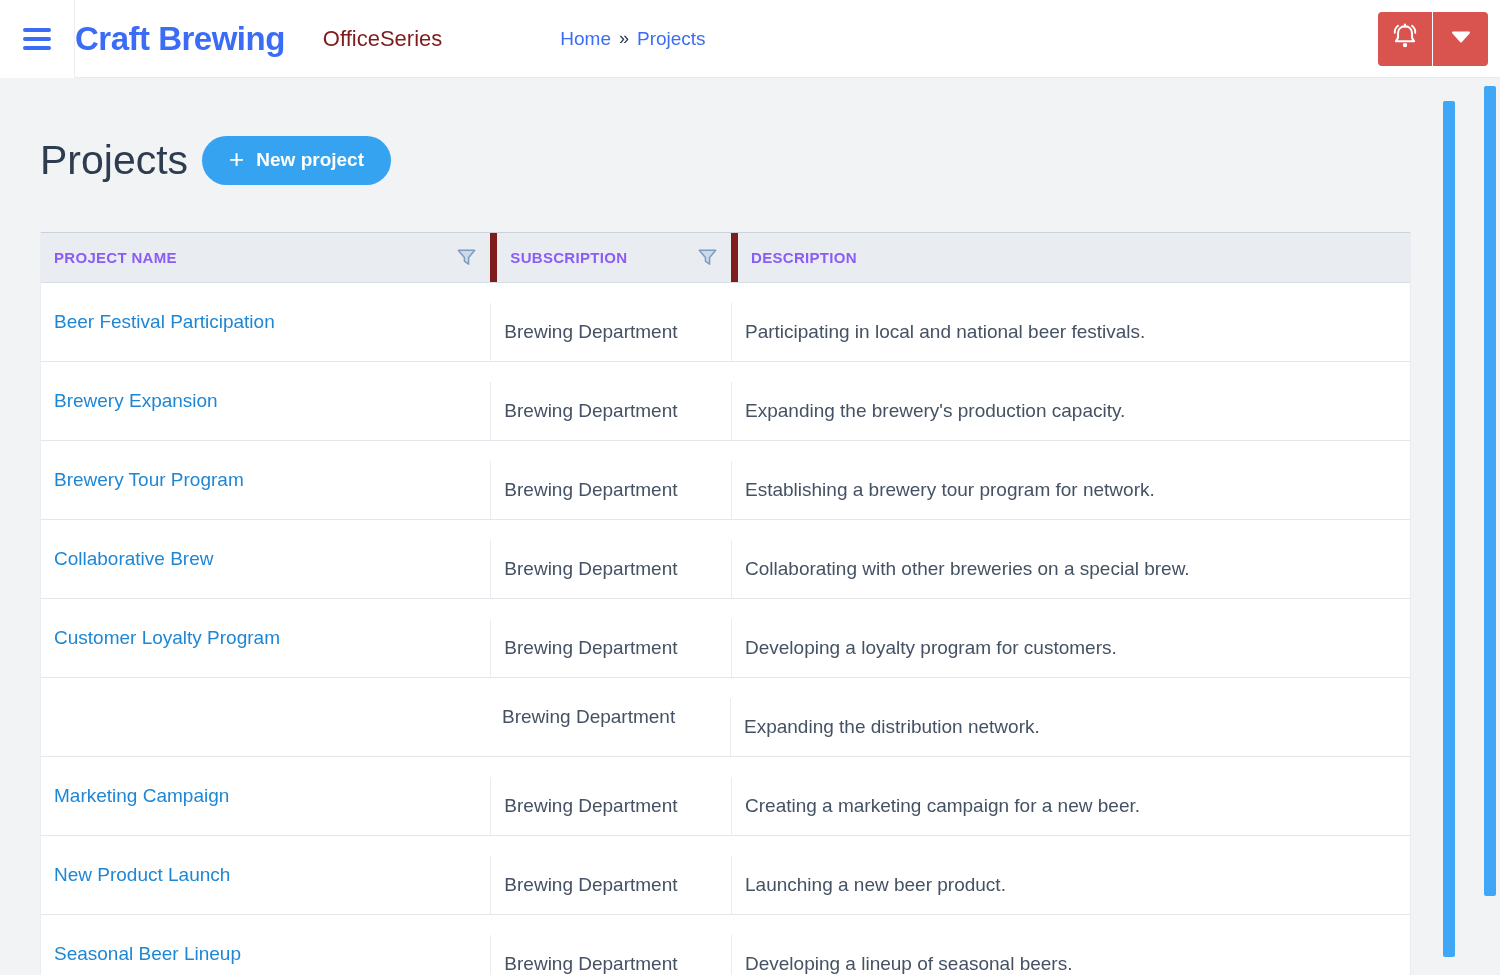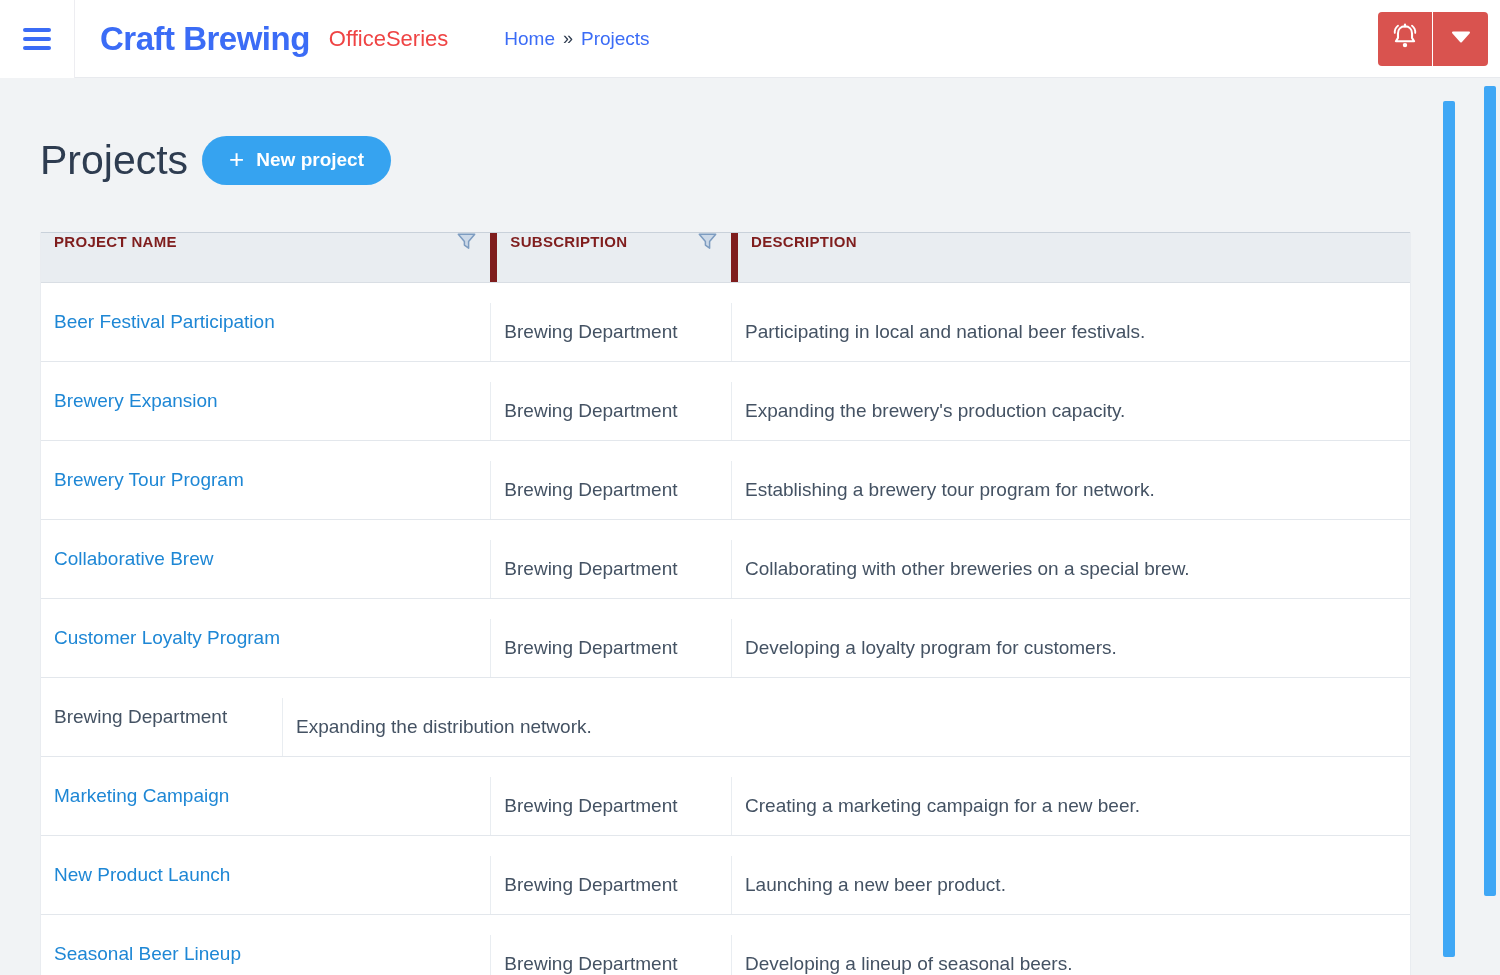--- a/index.html
+++ b/index.html
@@ -12,23 +12,23 @@
   .topbar {
     position: relative; height: 78px; background: #ffffff;
     display: flex; align-items: center; border-bottom: 1px solid #e8eaee;
   }
   .menu-btn {
     width: 75px; height: 78px; display: flex; flex-direction: column;
     justify-content: center; align-items: center; gap: 5px;
     border-right: 1px solid #ededf1; cursor: pointer; background: #fff; border-top:0; border-left:0; border-bottom:0;
   }
   .menu-btn .bar { width: 28px; height: 4px; border-radius: 2px; background: #3b6cf6; }
-  .brand { margin-left: 25px; font-size: 33px; font-weight: 700; color: #3b6cf6; letter-spacing: -0.5px; cursor: pointer; }
-  .suite { margin-left: 19px; font-size: 22px; color: #ef4444; }
-  .breadcrumb { margin-left: 56px; font-size: 19px; display: flex; align-items: center; gap: 8px; justify-content: flex-end; }
+  .brand { font-size: 33px; font-weight: 700; color: #3b6cf6; letter-spacing: -0.5px; cursor: pointer; }
+  .suite { margin-left: 38px; font-size: 22px; color: #7f1d1d; }
+  .breadcrumb { margin-left: 118px; font-size: 19px; display: flex; align-items: center; gap: 8px; justify-content: flex-end; }
   .breadcrumb a { color: #3b6cf6; text-decoration: none; cursor: pointer; }
   .breadcrumb .sep { color: #2f3c50; font-size: 18px; }
   .topbar-right { margin-left: auto; margin-right: 12px; display: flex; }
   .tb-btn {
     width: 55px; height: 54px; background: #d9534f; border: none; cursor: pointer;
     display: flex; align-items: center; justify-content: center;
   }
   .tb-btn.bell { border-radius: 4px 0 0 4px; border-right: 1px solid #ffffff; }
   .tb-btn.caret { border-radius: 0 4px 4px 0; }
 
@@ -44,31 +44,31 @@
   .new-project-btn .plus { font-size: 26px; font-weight: 400; line-height: 1; position: relative; top: -1px; }
 
   
   .table { width: 1371px; margin-top: 47px; background: #ffffff;
            border-left: 1px solid #e9ecf0; border-right: 1px solid #e9ecf0; }
   .thead {
     display: flex; height: 51px; background: #e9edf1;
     border-top: 1px solid #c9d1da; border-bottom: 1px solid #d9dee4;
   }
   .th {
-    display: flex; align-items: flex-start; justify-content: space-between;
-    font-size: 15px; font-weight: 700; color: #7f1d1d; letter-spacing: 0.3px;
+    display: flex; align-items: center; justify-content: space-between;
+    font-size: 15px; font-weight: 700; color: #8b5cf6; letter-spacing: 0.3px;
     padding: 0 14px 0 13px;
   }
   .col-name { width: 450px; }
   .col-sub  { width: 241px; }
   .col-desc { width: 680px; }
   .th + .th { border-left: 7px solid #7f1d1d; }
   .filter-icon { cursor: pointer; display: flex; align-items: center; }
 
-  .row { display: flex; height: 79px; border-bottom: 1px solid #e3e7ec; background: #ffffff; }
+  .row { display: flex; height: 79px; border-bottom: 1px solid #e3e7ec; background: #ffffff; justify-content: flex-end; }
   .td { display: flex; align-items: center; padding: 0 14px 0 13px; font-size: 19px; color: #445263; }
   .td + .td { border-left: 1px solid #e9edf1; margin-top: 20px; }
   .td a { color: #1e87d5; text-decoration: none; cursor: pointer; }
 
   
   .scrollbar { position: absolute; width: 12px; border-radius: 2px; background: #3fa7f5; cursor: pointer; }
   .scrollbar.inner { left: 1443px; top: 101px; height: 856px; }
   .scrollbar.outer { left: 1484px; top: 86px;  height: 810px; }
 </style>
 </head>

